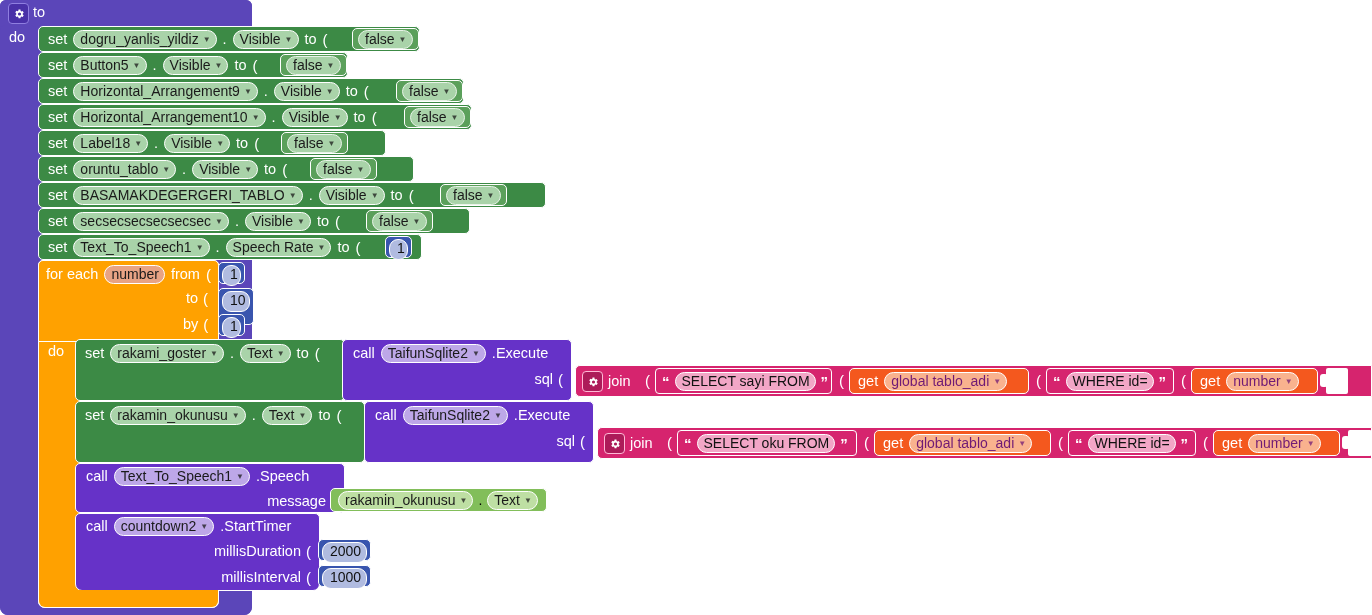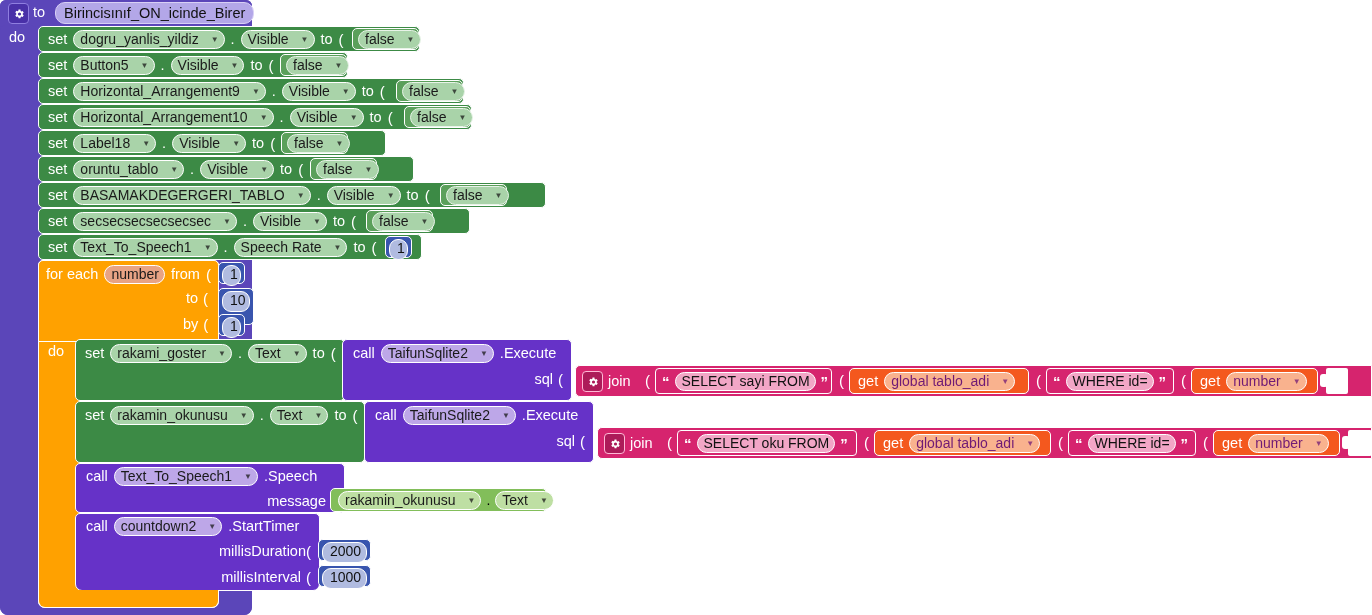--- a/index.html
+++ b/index.html
@@ -10,21 +10,21 @@
   }
   .canvas{position:relative;width:1372px;height:615px;}
 
   
   .blk{position:absolute;box-sizing:border-box;border-radius:5px;}
   .lbl{color:#ffffff;font-size:14.5px;line-height:1;white-space:nowrap;}
   .lbl.dark{color:#000000;}
 
   
   .field{
-    display:inline-flex;align-items:center;gap:12px;
+    display:inline-flex;align-items:center;gap:4px;
     border-radius:10px;padding:1px 5px 2px 6px;
     font-size:14px;line-height:1;color:#1a1a1a;white-space:nowrap;
     border:1px solid rgba(0,0,0,.18);
   }
   .field .car{font-size:8px;line-height:1;opacity:.75;transform:translateY(1px);}
 
   
   .proc-outer{left:0;top:0;width:252px;height:615px;background:#5B46B9;border-radius:6px 6px 8px 8px;}
   .proc-head{left:0;top:0;width:252px;height:25px;background:#5B46B9;border-radius:6px 6px 0 0;}
   .proc-leftbar{left:0;top:25px;width:36px;height:570px;background:#5B46B9;}
@@ -90,21 +90,20 @@
   <div class="blk proc-head"></div>
   <div class="blk proc-leftbar"></div>
   <div class="blk proc-foot"></div>
 
   <div class="gear" style="left:8px;top:3px;">
     <svg width="12" height="12" viewBox="0 0 24 24" aria-hidden="true">
       <path fill="#ffffff" d="M19.4 13a7.6 7.6 0 0 0 0-2l2-1.6-2-3.4-2.4 1a7.5 7.5 0 0 0-1.7-1L14.9 3h-3.8l-.4 2.6a7.5 7.5 0 0 0-1.7 1l-2.4-1-2 3.4L6.6 11a7.6 7.6 0 0 0 0 2l-2 1.6 2 3.4 2.4-1c.5.4 1.1.8 1.7 1l.4 2.6h3.8l.4-2.6c.6-.2 1.2-.6 1.7-1l2.4 1 2-3.4-2-1.6zM13 15.2A3.2 3.2 0 1 1 13 8.8a3.2 3.2 0 0 1 0 6.4z"></path>
     </svg>
   </div>
   <div class="lbl" style="position:absolute;left:33px;top:5px;">to</div>
-  <div class="namefield" style="left:55px;top:2px;">Birincisınıf_ON_icinde_Birer</div>
   <div class="lbl" style="position:absolute;left:9px;top:30px;">do</div>
 
   <div class="blk setblk" style="left:38px;top:26px;width:382px;height:26px;">
     <div class="row" style="height:100%;padding-left:9px;gap:6px;">
       <span class="lbl">set</span>
       <span class="field fld">
           <span>dogru_yanlis_yildiz</span>
           <span class="car">▼</span>
         </span>
       <span class="lbl">.</span>
@@ -539,21 +538,21 @@
 
   <div class="blk callblk" style="left:75px;top:513px;width:245px;height:78px;border-radius:5px 5px 7px 7px;">
     <div class="row" style="height:25px;padding-left:10px;gap:6px;">
       <span class="lbl">call</span>
       <span class="field fld">
           <span>countdown2</span>
           <span class="car">▼</span>
         </span>
       <span class="lbl">.StartTimer</span>
     </div>
-    <div class="row" style="position:absolute;right:8px;top:30px;align-items:center;">
+    <div class="row" style="position:absolute;right:8px;top:30px;gap:5px;align-items:center;">
       <span class="lbl">millisDuration</span>
       <span class="tick">(</span>
     </div>
     <div class="row" style="position:absolute;right:8px;top:56px;gap:5px;align-items:center;">
       <span class="lbl">millisInterval</span>
       <span class="tick">(</span>
     </div>
   </div>
   <div class="blk num" style="left:318px;top:539px;width:53px;height:22px;">
     <span>2000</span>

